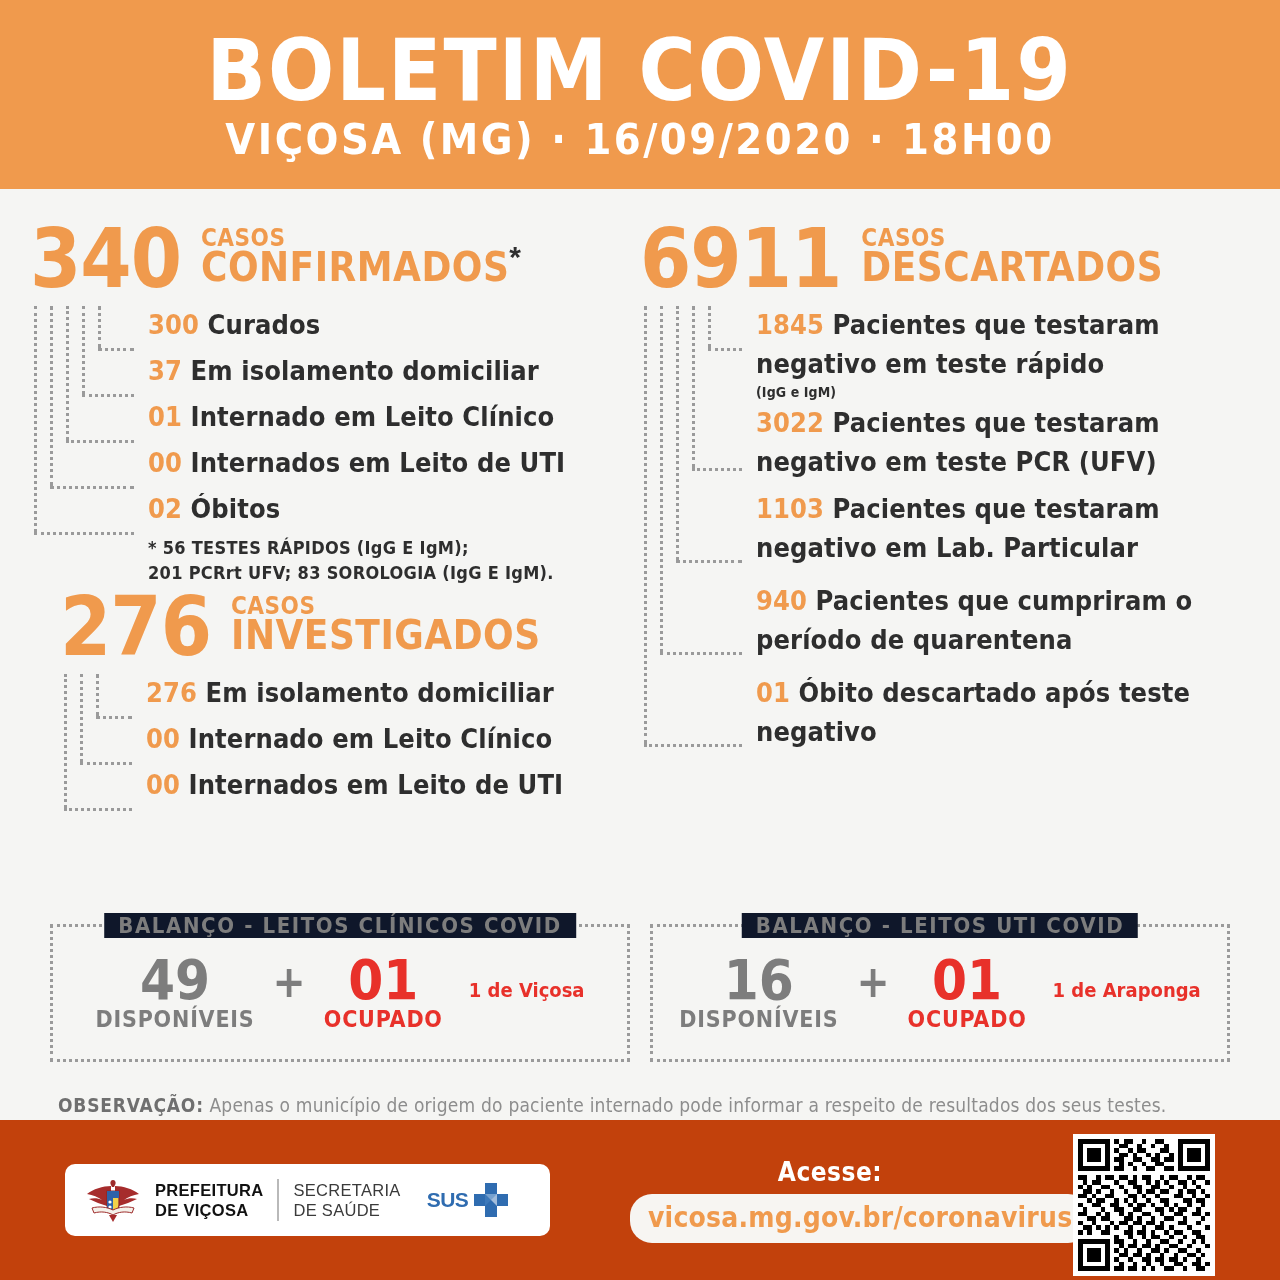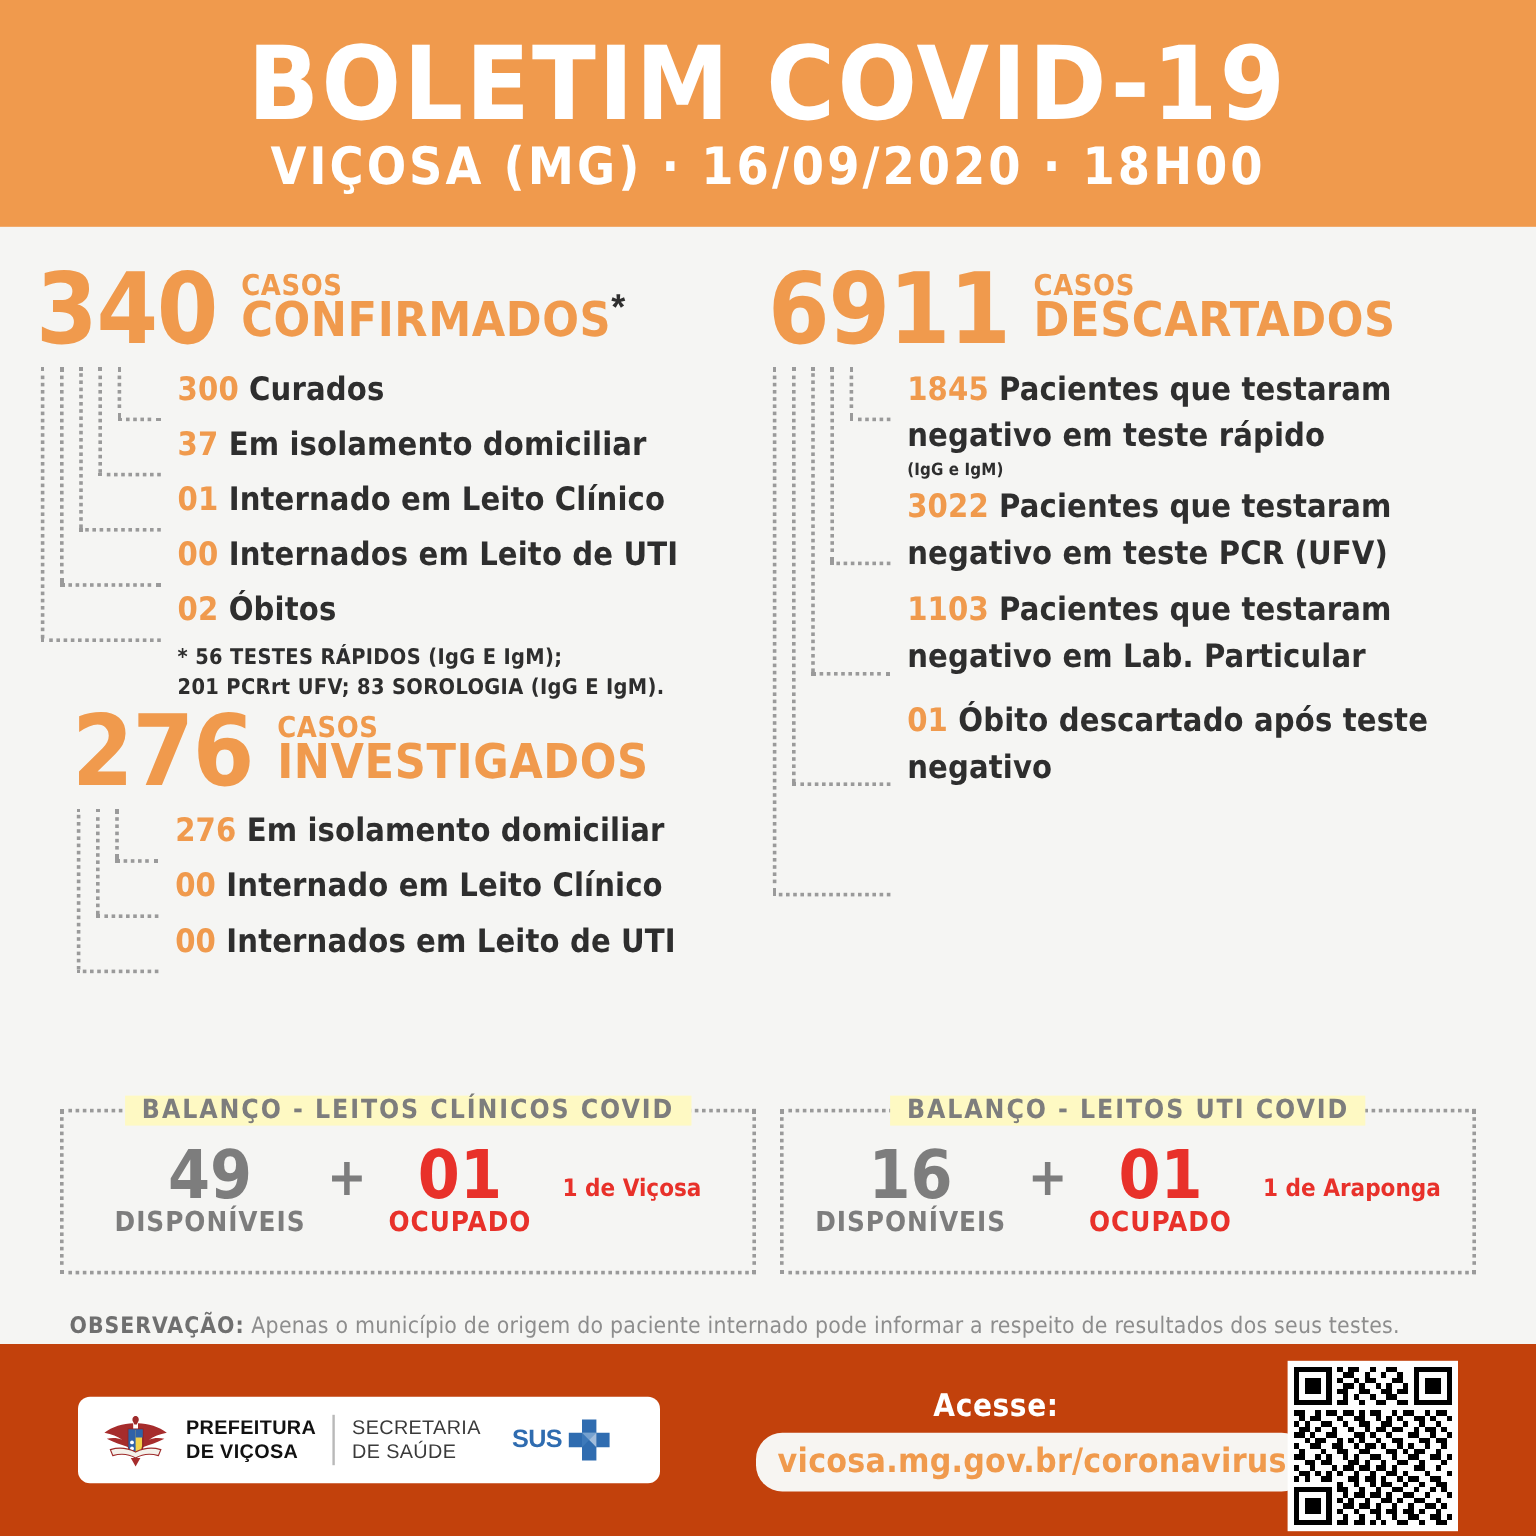--- a/index.html
+++ b/index.html
@@ -125,21 +125,21 @@
     display:flex;
     align-items:center;
     justify-content:center;
     gap:18px;
   }
   .balance-title {
     position:absolute;
     top:-14px;
     left:50%;
     transform:translateX(-50%);
-    background:#fef9c3;
+    background:#0f172a;
     padding:0 14px;
     font-family:"Liberation Sans Narrow","DejaVu Sans Condensed","Liberation Sans",sans-serif;
     font-weight:bold;
     font-size:22px;
     color:#7d7d7d;
     letter-spacing:1.6px;
     white-space:nowrap;
   }
   .bb-group { text-align:center; }
   .bb-num {
@@ -403,20 +403,24 @@
               <span>Pacientes que testaram negativo em teste rápido</span>
               <span class="sm">(IgG e IgM)</span>
             </div>
             <div class="row" style="height:92px; padding-top:6px;">
               <span class="n">3022</span>
               <span>Pacientes que testaram negativo em teste PCR (UFV)</span>
             </div>
             <div class="row" style="height:92px;">
               <span class="n">1103</span>
               <span>Pacientes que testaram negativo em Lab. Particular</span>
+            </div>
+            <div class="row" style="height:92px;">
+              <span class="n">940</span>
+              <span>Pacientes que cumpriram o período de quarentena</span>
             </div>
             <div class="row" style="height:92px;">
               <span class="n">01</span>
               <span>Óbito descartado após teste negativo</span>
             </div>
           </div>
         </div>
       </div>
     </div>
 

